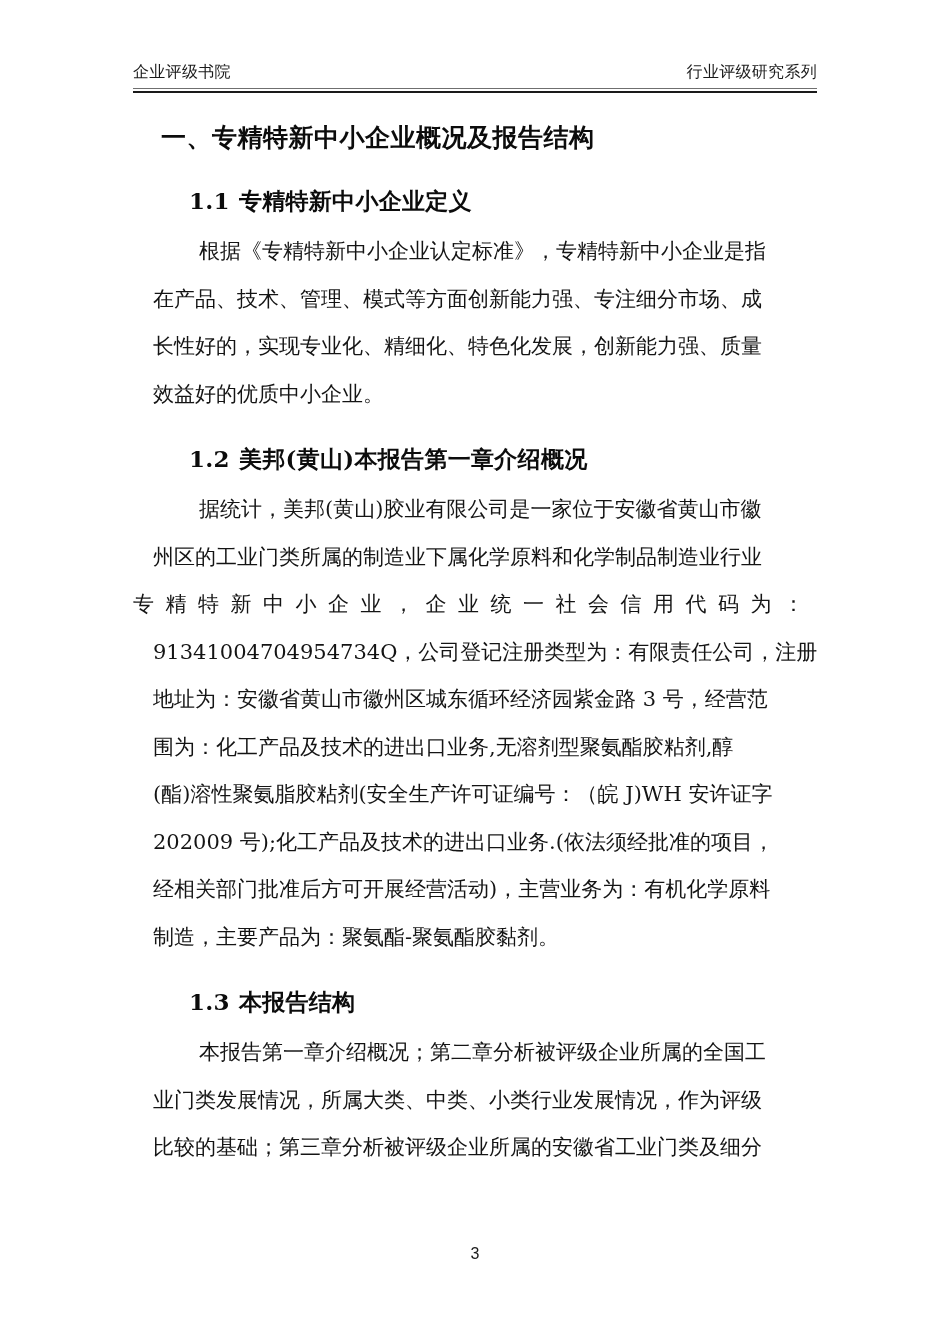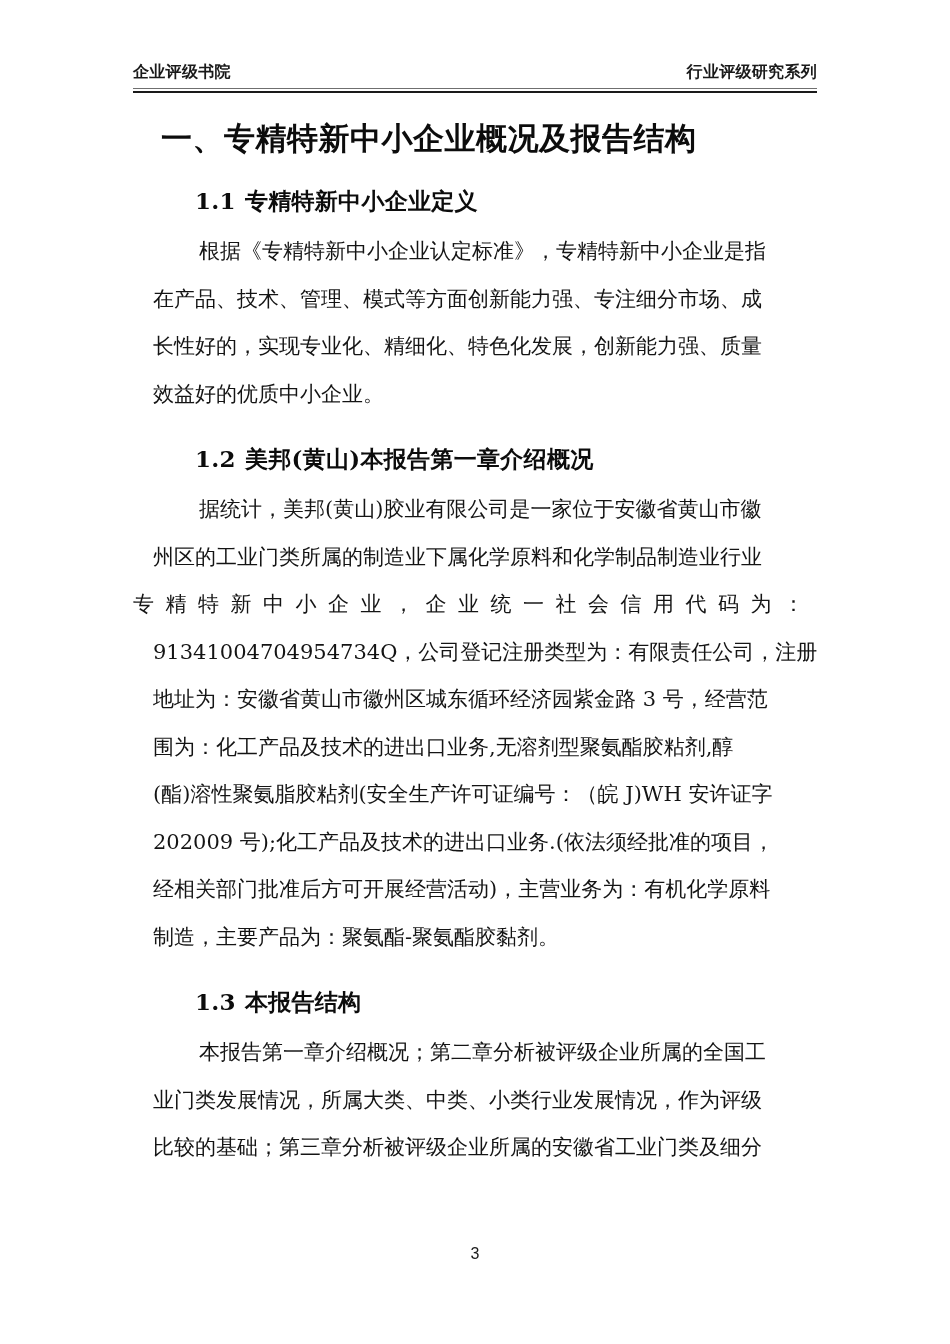--- a/index.html
+++ b/index.html
@@ -25,21 +25,20 @@
     top: 62px;
     width: 684px;
     display: flex;
     justify-content: space-between;
     align-items: flex-end;
     font-family: "Liberation Sans", "DejaVu Sans", sans-serif;
     font-size: 16px;
     line-height: 20px;
     color: #1a1a1a;
     letter-spacing: 0.3px;
-    font-weight: bold;
   }
   .page-header .hdr-left,
   .page-header .hdr-right { white-space: nowrap; }
   .header-rule-thin {
     position: absolute;
     left: 133px;
     top: 88px;
     width: 684px;
     height: 1px;
     background: #6f6f6f;
@@ -59,39 +58,39 @@
     left: 133px;
     top: 108px;
     width: 684px;
   }
 
   h1.sec-title {
     margin: 0;
     padding: 8px 0 0 0;
     font-family: "DejaVu Serif", "Liberation Serif", serif;
     font-weight: bold;
-    font-size: 31px;
+    font-size: 25px;
     line-height: 44px;
     text-indent: 28px;
     color: #0c0c0c;
     letter-spacing: 0.5px;
   }
 
   h2.sub-title {
     margin: 0;
     padding: 20px 0 0 0;
     font-family: "DejaVu Serif", "Liberation Serif", serif;
     font-weight: bold;
     font-size: 23px;
     line-height: 42px;
     text-indent: 56px;
     color: #0c0c0c;
     letter-spacing: 0.3px;
   }
-  h2.sub-title .numlead { margin-right: 9px; margin-left: 6px; }
+  h2.sub-title .numlead { margin-right: 9px; }
 
   p.body-par {
     margin: 0;
     padding: 6px 0 0 0;
     font-size: 21px;
     line-height: 47.5px;
     color: #141414;
     text-align: justify;
   }
   p.body-par .ln {

